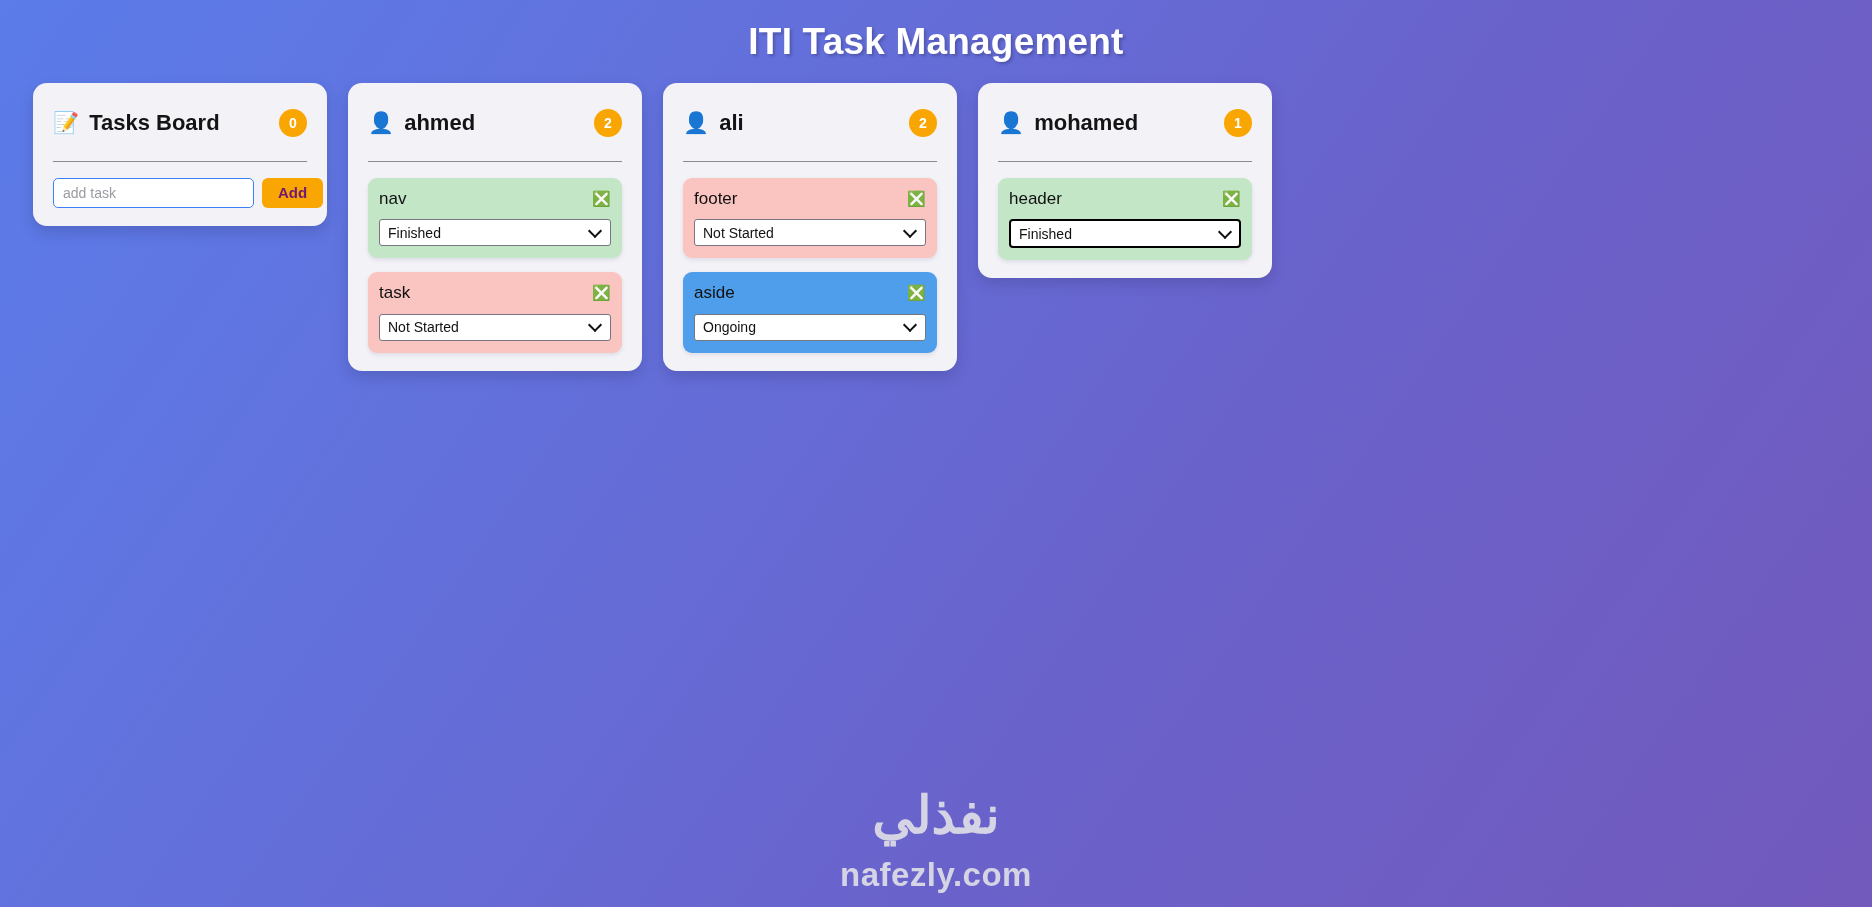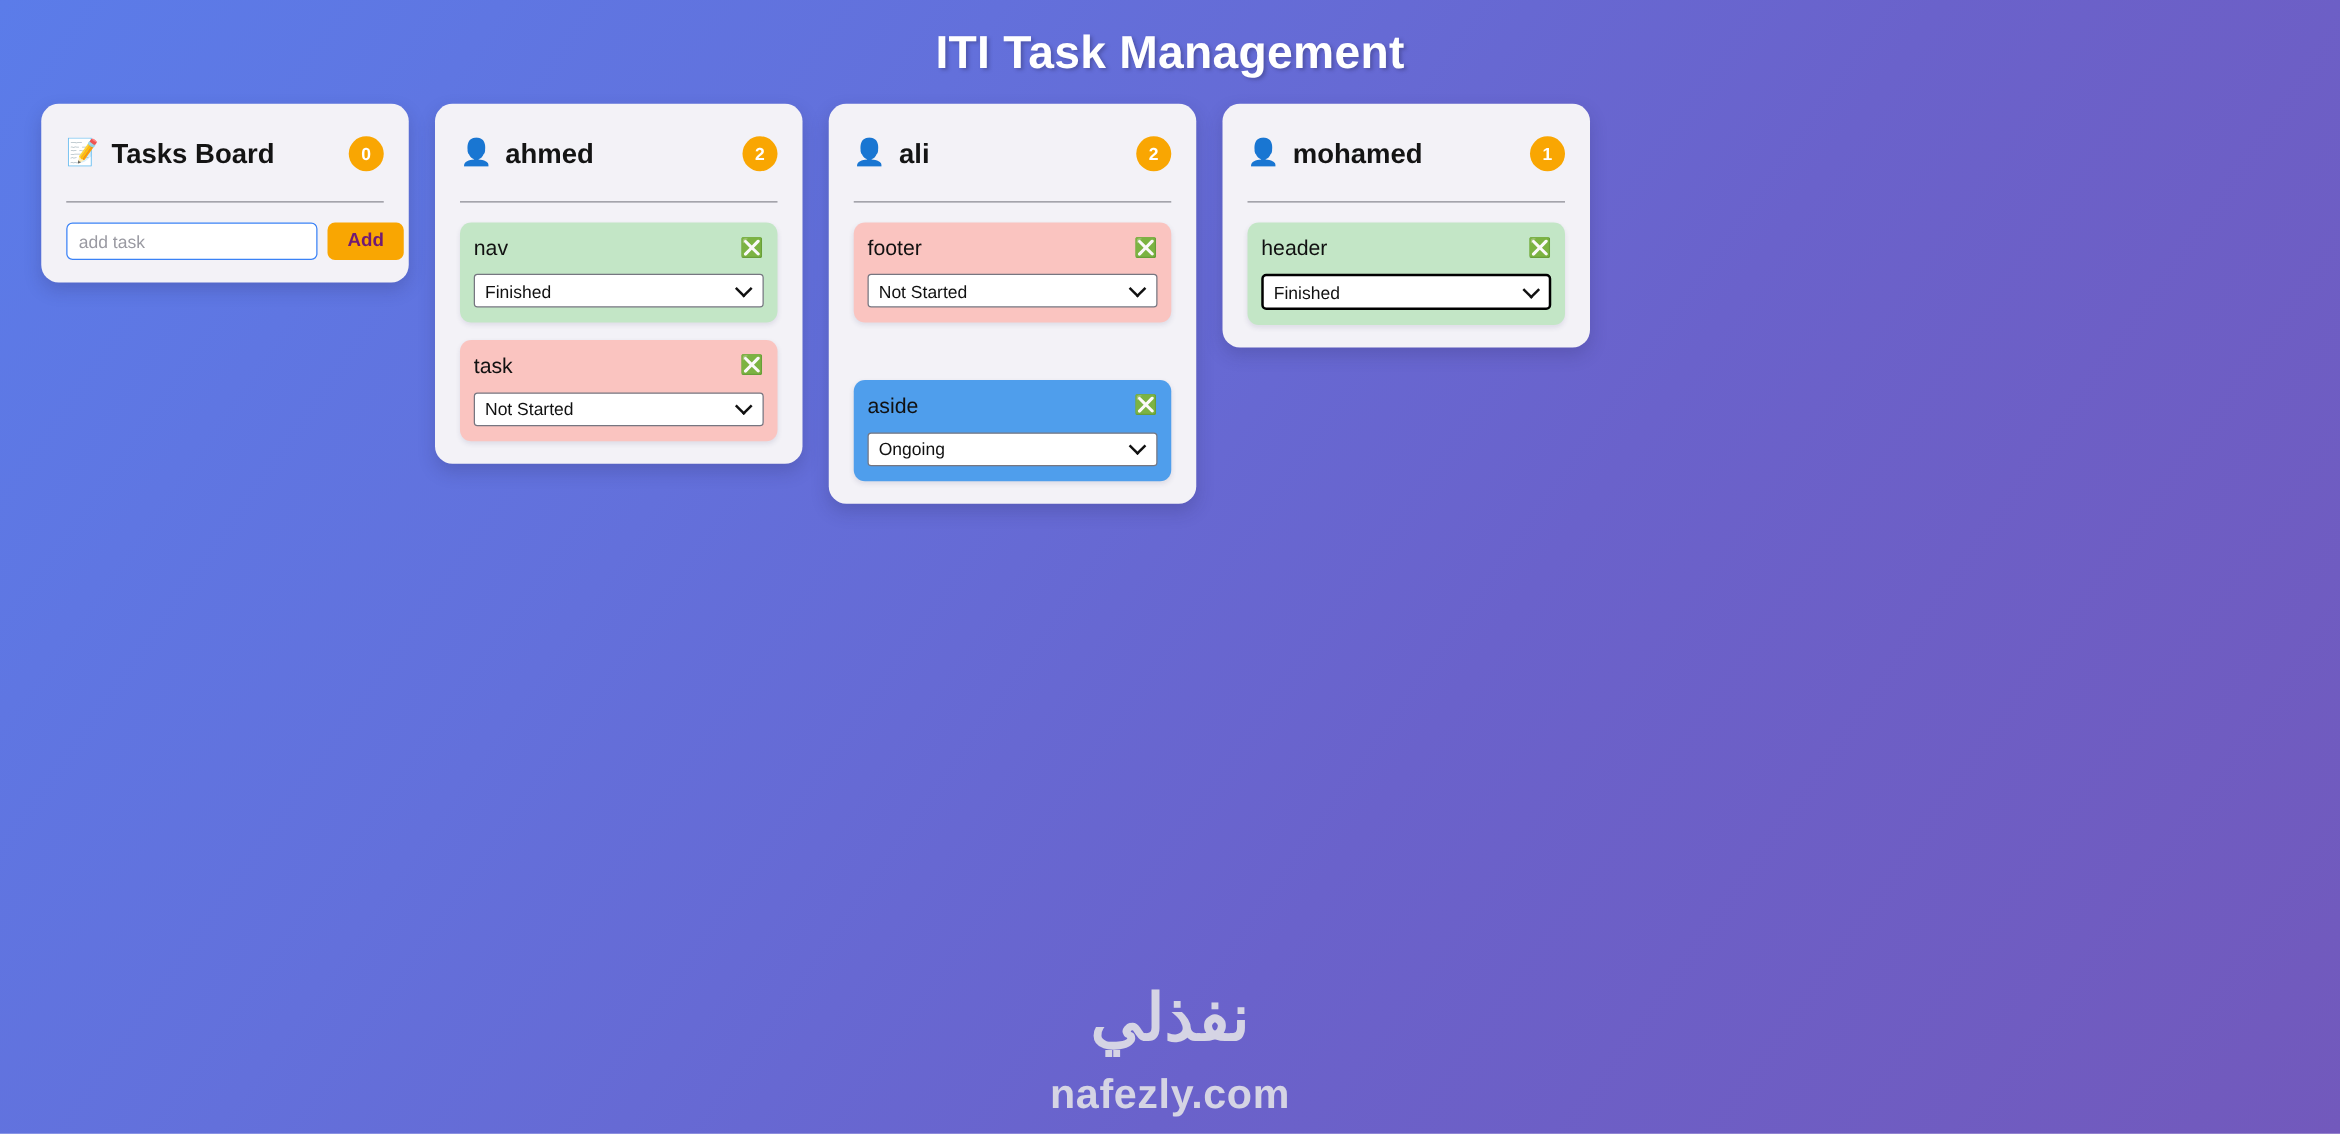--- a/index.html
+++ b/index.html
@@ -124,21 +124,21 @@
   
   .task-list { display: flex; flex-direction: column; gap: 14px; justify-content: space-between; }
 
   .task {
     border-radius: 9px;
     padding: 10px 11px 12px 11px;
     box-shadow: 0 2px 4px rgba(40,40,90,0.10);
   }
   .task.green  { background: #c3e6c6; }
   .task.pink   { background: #fac4c0; }
-  .task.blue   { background: #4f9eec; margin-top: 32px; }
+  .task.blue   { background: #4f9eec; }
 
   .task-head {
     display: flex;
     align-items: center;
     justify-content: space-between;
     margin-bottom: 10px;
   }
 
   .task-name {
     font-size: 17px;

